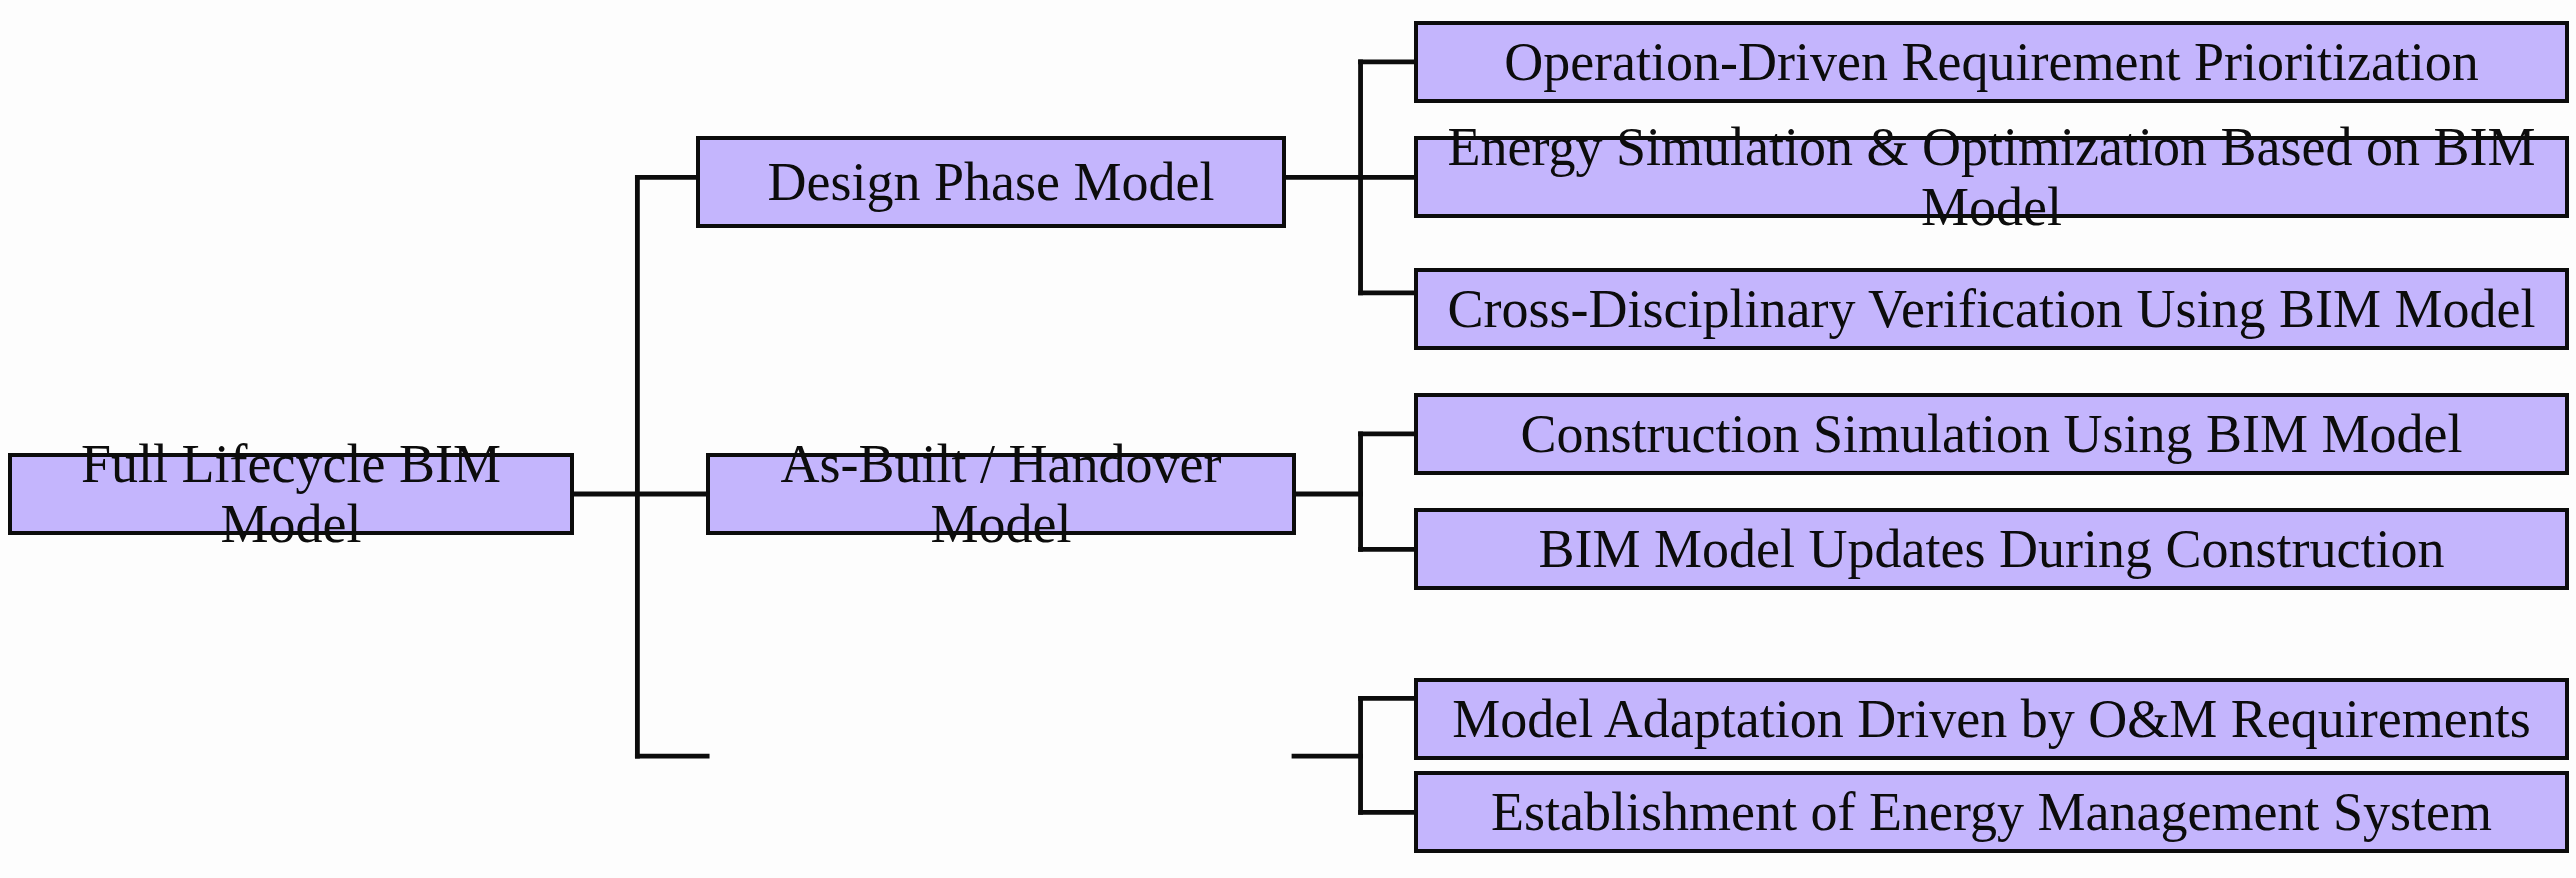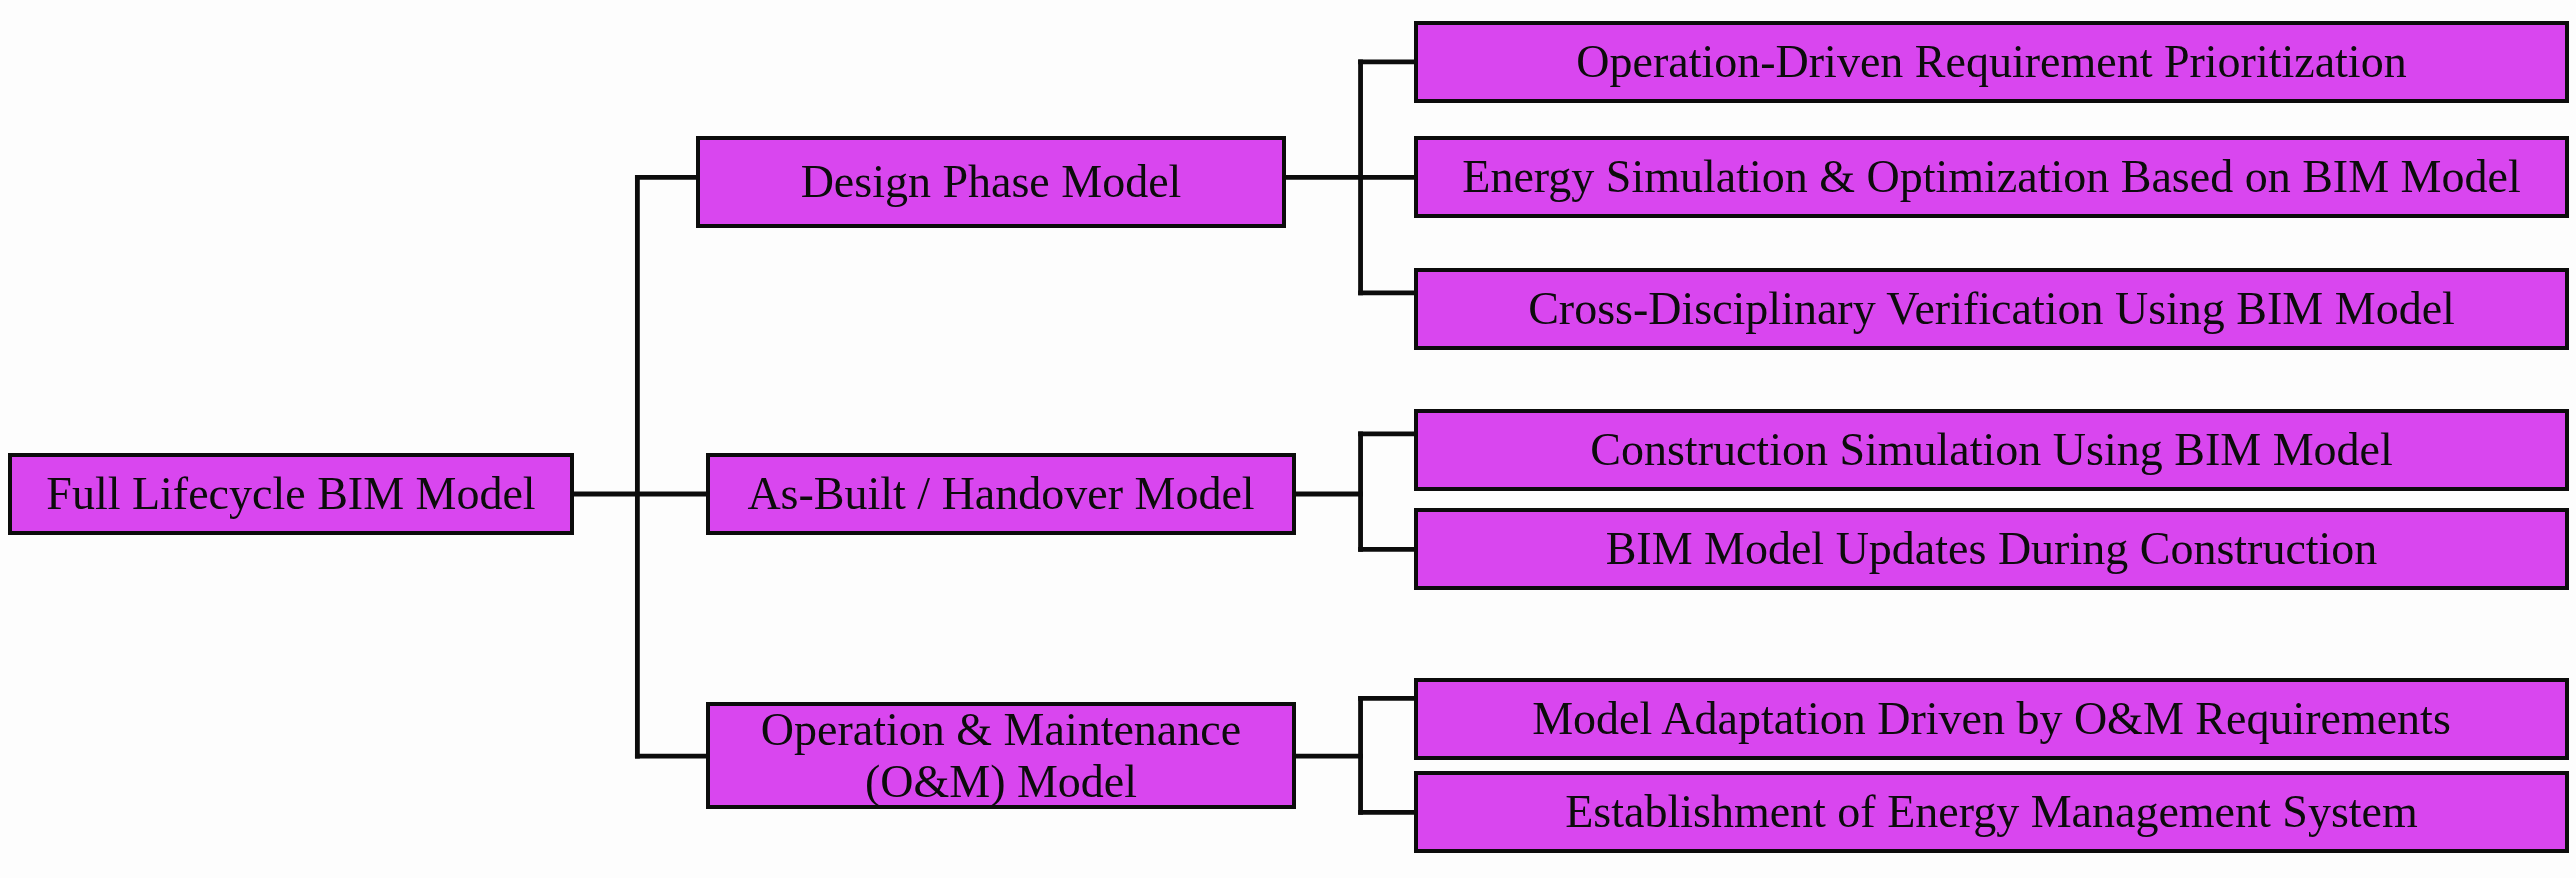--- a/index.html
+++ b/index.html
@@ -20,41 +20,41 @@
     position: absolute;
     left: 0;
     top: 0;
     width: 2576px;
     height: 879px;
   }
   .node {
     position: absolute;
     box-sizing: border-box;
     border: 4px solid #0c0c0c;
-    background: #d946ef;
+    background: #c4b5fd;
     display: flex;
     align-items: center;
     justify-content: center;
     text-align: center;
-    font-size: 46px;
+    font-size: 54px;
     line-height: 1.12;
     white-space: pre-line;
   }
   
   .n-root    { left: 8px;   top: 453px; width: 566px;  height: 82px; }
   
   .n-design  { left: 696px;  top: 136px; width: 590px;  height: 92px; }
   .n-asbuilt { left: 706px;  top: 453px; width: 590px;  height: 82px; justify-content: center; }
   .n-om      { left: 706px;  top: 702px; width: 590px;  height: 107px; }
   
   .leaf      { left: 1414px; width: 1155px; height: 82px; }
   .n-l1 { top: 21px;  }
   .n-l2 { top: 136px; font-family: Liberation Serif, serif; }
   .n-l3 { top: 268px; }
-  .n-l4 { top: 393px; margin-top: 16px; }
+  .n-l4 { top: 393px; }
   .n-l5 { top: 508px; justify-content: center; }
   .n-l6 { top: 657px; margin-top: 21px; }
   .n-l7 { top: 771px; }
   line {
     stroke: #0c0c0c;
     stroke-width: 6;
     stroke-linecap: square;
   }
 </style>
 </head>
@@ -91,24 +91,20 @@
   <div class="node n-root">
     <span>Full Lifecycle BIM Model</span>
   </div>
 
   <div class="node n-design">
     <span>Design Phase Model</span>
   </div>
   <div class="node n-asbuilt">
     <span>As-Built / Handover Model</span>
   </div>
-  <div class="node n-om">
-    <span>Operation &amp; Maintenance
-(O&amp;M) Model</span>
-  </div>
 
   <div class="node leaf n-l1">
     <span>Operation-Driven Requirement Prioritization</span>
   </div>
   <div class="node leaf n-l2">
     <span>Energy Simulation &amp; Optimization Based on BIM Model</span>
   </div>
   <div class="node leaf n-l3">
     <span>Cross-Disciplinary Verification Using BIM Model</span>
   </div>

